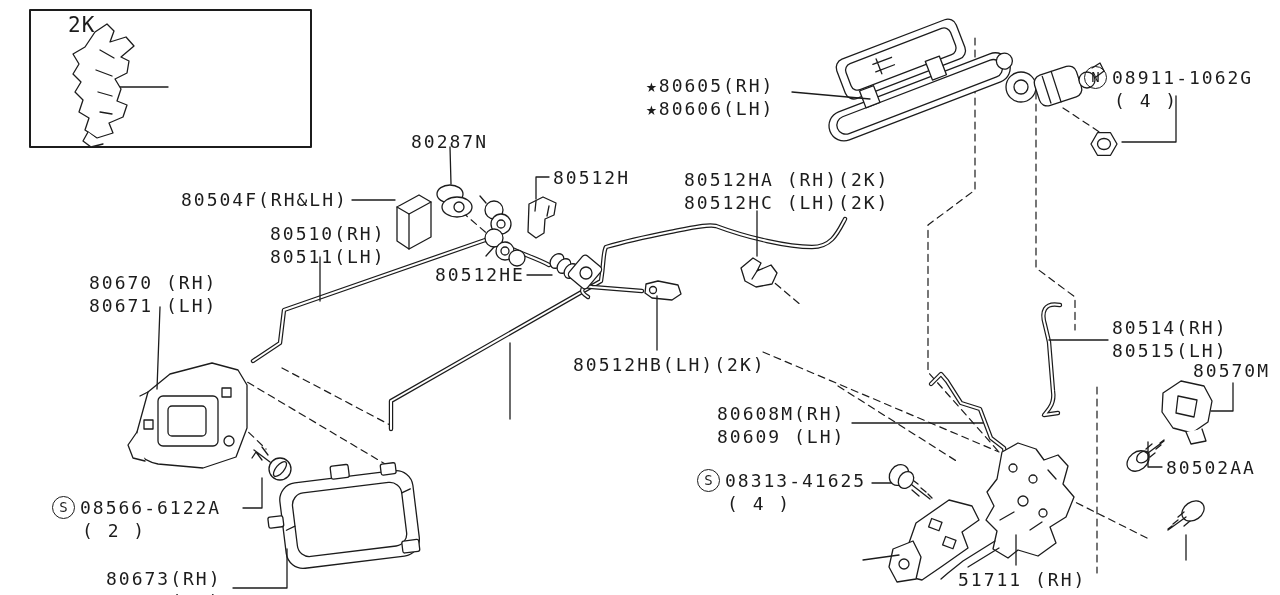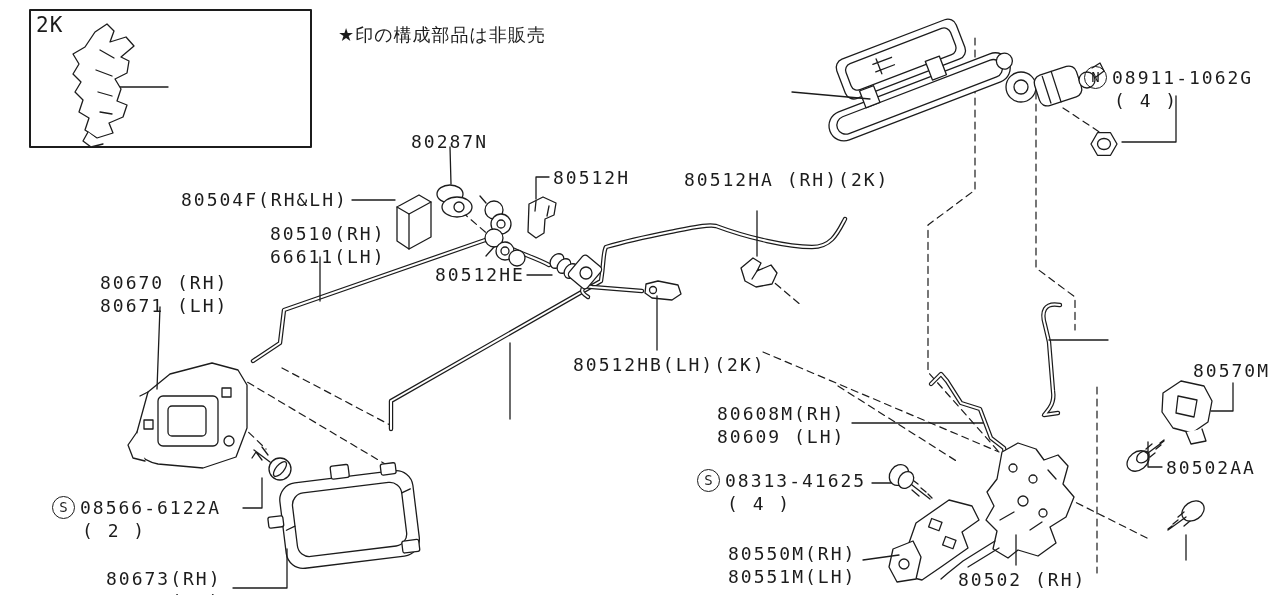--- a/index.html
+++ b/index.html
@@ -7,21 +7,21 @@
     position:relative; width:1280px; height:595px;
     background:#ffffff; overflow:hidden;
     font-family:"DejaVu Sans Mono","DejaVu Sans",monospace;
     color:#1c1c1c;
   }
   .stage svg { position:absolute; left:0; top:0; }
   .lbl {
     position:absolute; font-size:18px; letter-spacing:2px;
     line-height:23px; white-space:nowrap; color:#1c1c1c;
   }
-  .lbl.big { font-size:21px; letter-spacing:1px; }
+  .lbl.big { font-size:21px; letter-spacing:1px;margin-left:32px; }
   .lbl.note { font-family:"DejaVu Sans","Liberation Sans",sans-serif; letter-spacing:1px; }
   .brow { display:flex; align-items:center; gap:5px; }
   .circ {
     display:inline-flex; align-items:center; justify-content:center;
     width:21px; height:21px; border:1.7px solid #1c1c1c; border-radius:50%;
     font-size:14px; letter-spacing:0; flex:0 0 auto;
   }
   .qty { padding-left:30px; }
   
   svg * { stroke:#1c1c1c; stroke-width:1.3; fill:none; stroke-linejoin:round; stroke-linecap:round; }
@@ -250,54 +250,58 @@
         <path d="M95,32 L107,24 L114,31 L110,42 L126,37 L134,46 L121,57 L129,61 L127,73 L115,79 L121,89 L117,101 L127,105 L123,117 L109,123 L113,133 L97,138 L85,130 L89,118 L79,112 L83,100 L75,92 L81,82 L73,74 L79,64 L73,54 L85,47 Z"></path>
         <path d="M100,50 l14,8 M96,70 l16,6 M98,92 l14,4 M100,112 l12,2"></path>
         <path d="M88,132 l-5,9 8,6 12,-3"></path>
       </g>
     </g>
   </svg>
 
   <div class="lbl big" style="left:36px;top:14px">2K</div>
 
 
-  <div class="lbl note" style="left:338px;top:23px">★印の構成部品は非販売</div>
-
+
+  <div class="lbl" style="left:646px;top:74px">
+    <div>★80605(RH)</div>
+    <div>★80606(LH)</div>
+  </div>
 
   <div class="lbl" style="left:1084px;top:66px">
     <div class="brow">
       <span class="circ">N</span>
       <span>08911-1062G</span>
     </div>
     <div class="qty">( 4 )</div>
   </div>
 
   <div class="lbl" style="left:411px;top:130px">80287N</div>
 
   <div class="lbl" style="left:181px;top:188px">80504F(RH&amp;LH)</div>
 
   <div class="lbl" style="left:553px;top:166px">80512H</div>
 
   <div class="lbl" style="left:270px;top:222px">
     <div>80510(RH)</div>
-    <div>66611(LH)</div>
+    <div>80511(LH)</div>
   </div>
 
   <div class="lbl" style="left:435px;top:263px">80512HE</div>
 
   <div class="lbl" style="left:684px;top:168px">
     <div>80512HA (RH)(2K)</div>
+    <div>80512HC (LH)(2K)</div>
   </div>
 
   <div class="lbl" style="left:573px;top:353px">
     <div>80512HB(LH)(2K)</div>
   </div>
 
 
-  <div class="lbl" style="left:100px;top:271px">
+  <div class="lbl" style="left:89px;top:271px">
     <div>80670 (RH)</div>
     <div>80671 (LH)</div>
   </div>
 
   <div class="lbl" style="left:52px;top:496px">
     <div class="brow">
       <span class="circ">S</span>
       <span>08566-6122A</span>
     </div>
     <div class="qty">( 2 )</div>
@@ -314,30 +318,30 @@
   </div>
 
   <div class="lbl" style="left:697px;top:469px">
     <div class="brow">
       <span class="circ">S</span>
       <span>08313-41625</span>
     </div>
     <div class="qty">( 4 )</div>
   </div>
 
-  <div class="lbl" style="left:728px;top:542px">
-    <div>80550M(RH)</div>
-    <div>80551M(LH)</div>
-  </div>
 
   <div class="lbl" style="left:958px;top:568px">
-    <div>80502 (RH)</div>
+    <div>51711 (RH)</div>
     <div>80503 (LH)</div>
   </div>
 
   <div class="lbl" style="left:1144px;top:596px">80502A</div>
 
   <div class="lbl" style="left:1166px;top:456px">80502AA</div>
 
+  <div class="lbl" style="left:1112px;top:316px">
+    <div>80514(RH)</div>
+    <div>80515(LH)</div>
+  </div>
 
   <div class="lbl" style="left:1193px;top:359px">80570M</div>
 
 </div>
 
 </body></html>

